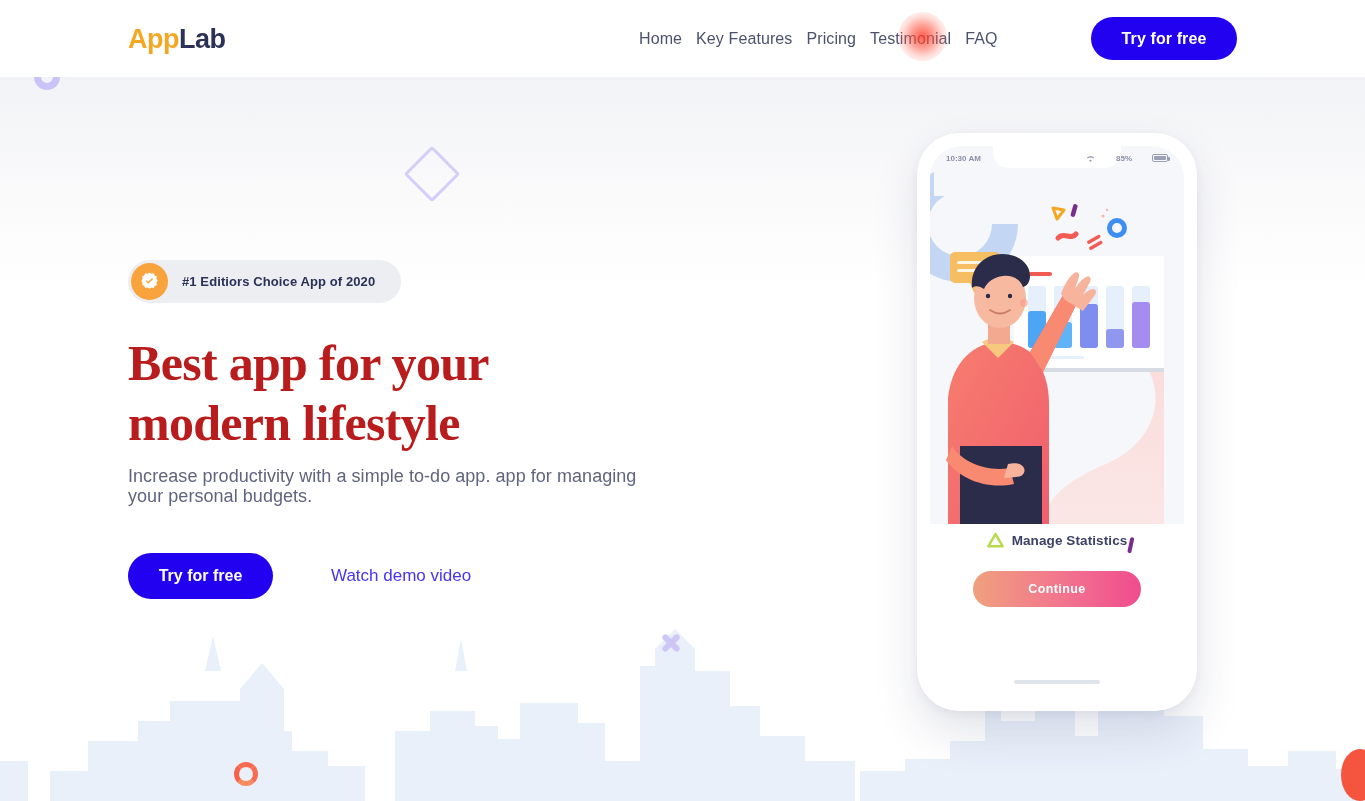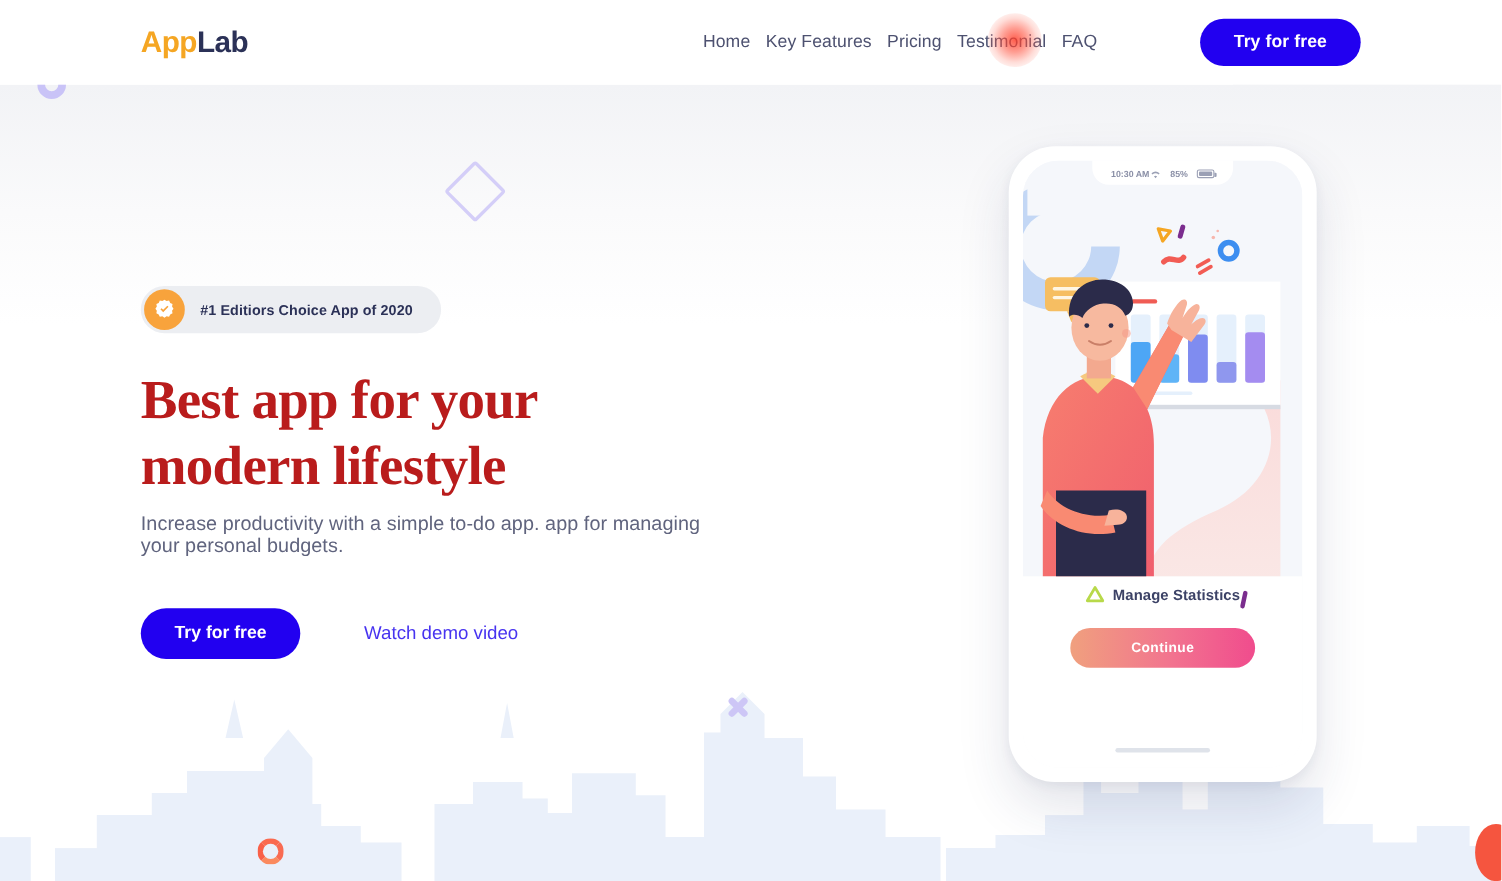--- a/index.html
+++ b/index.html
@@ -153,25 +153,25 @@
     box-shadow: 0 22px 46px rgba(40,50,90,0.13), 0 3px 10px rgba(40,50,90,0.06);
     overflow: hidden;
   }
   .phone-screen {
     position: absolute; inset: 13px; border-radius: 32px;
     background: #fbfcfd; overflow: hidden;
   }
   
   .status-bar {
     position: absolute; left: 0; top: 0; width: 100%; height: 24px;
-    display: flex; align-items: center; justify-content: center;
+    display: flex; align-items: center; justify-content: space-between;
     padding: 0 16px; z-index: 4;
     font-size: 8px; color: #8a8fa6; font-weight: bold;
   }
-  .status-right { display: flex; align-items: center; gap: 8px; }
+  .status-right { display: flex; align-items: center; gap: 20px; }
   .notch {
     position: absolute; left: 50%; top: -2px; transform: translateX(-50%);
     width: 128px; height: 24px; background: #ffffff;
     border-radius: 0 0 15px 15px; z-index: 3;
   }
   .battery {
     width: 16px; height: 8px; border: 1px solid #9ba0b5; border-radius: 2px;
     position: relative; display: inline-block;
   }
   .battery::after {

